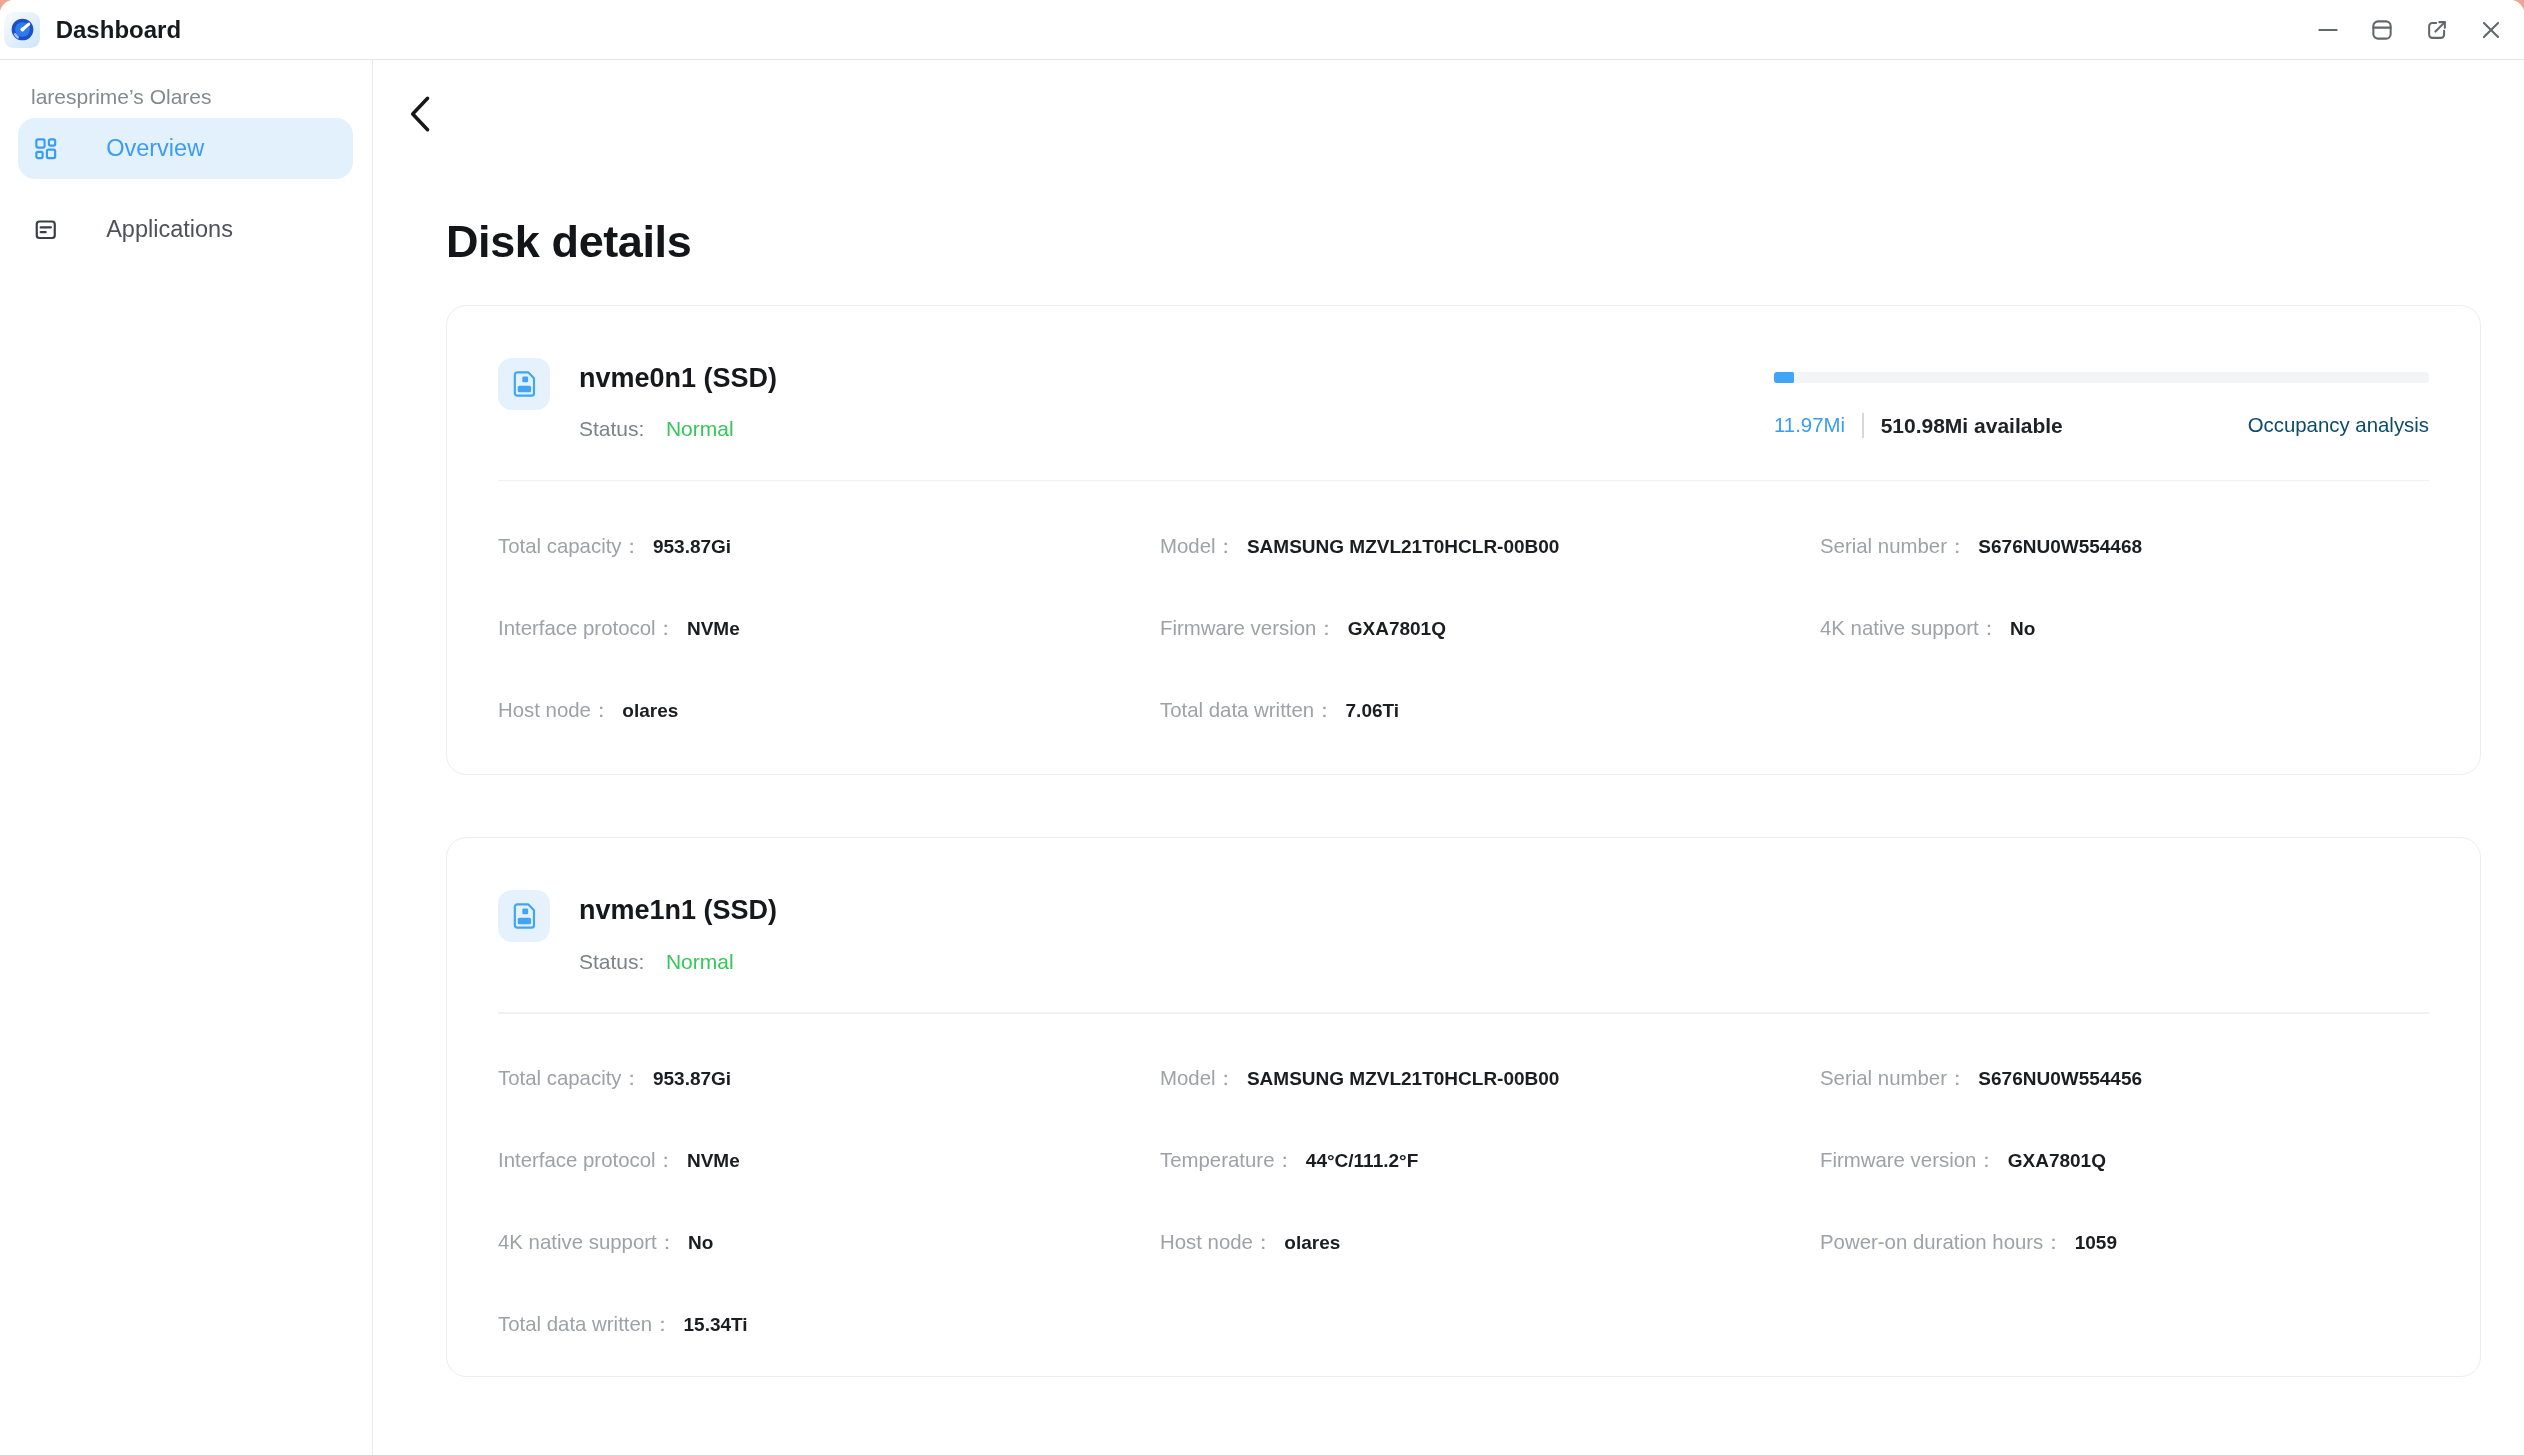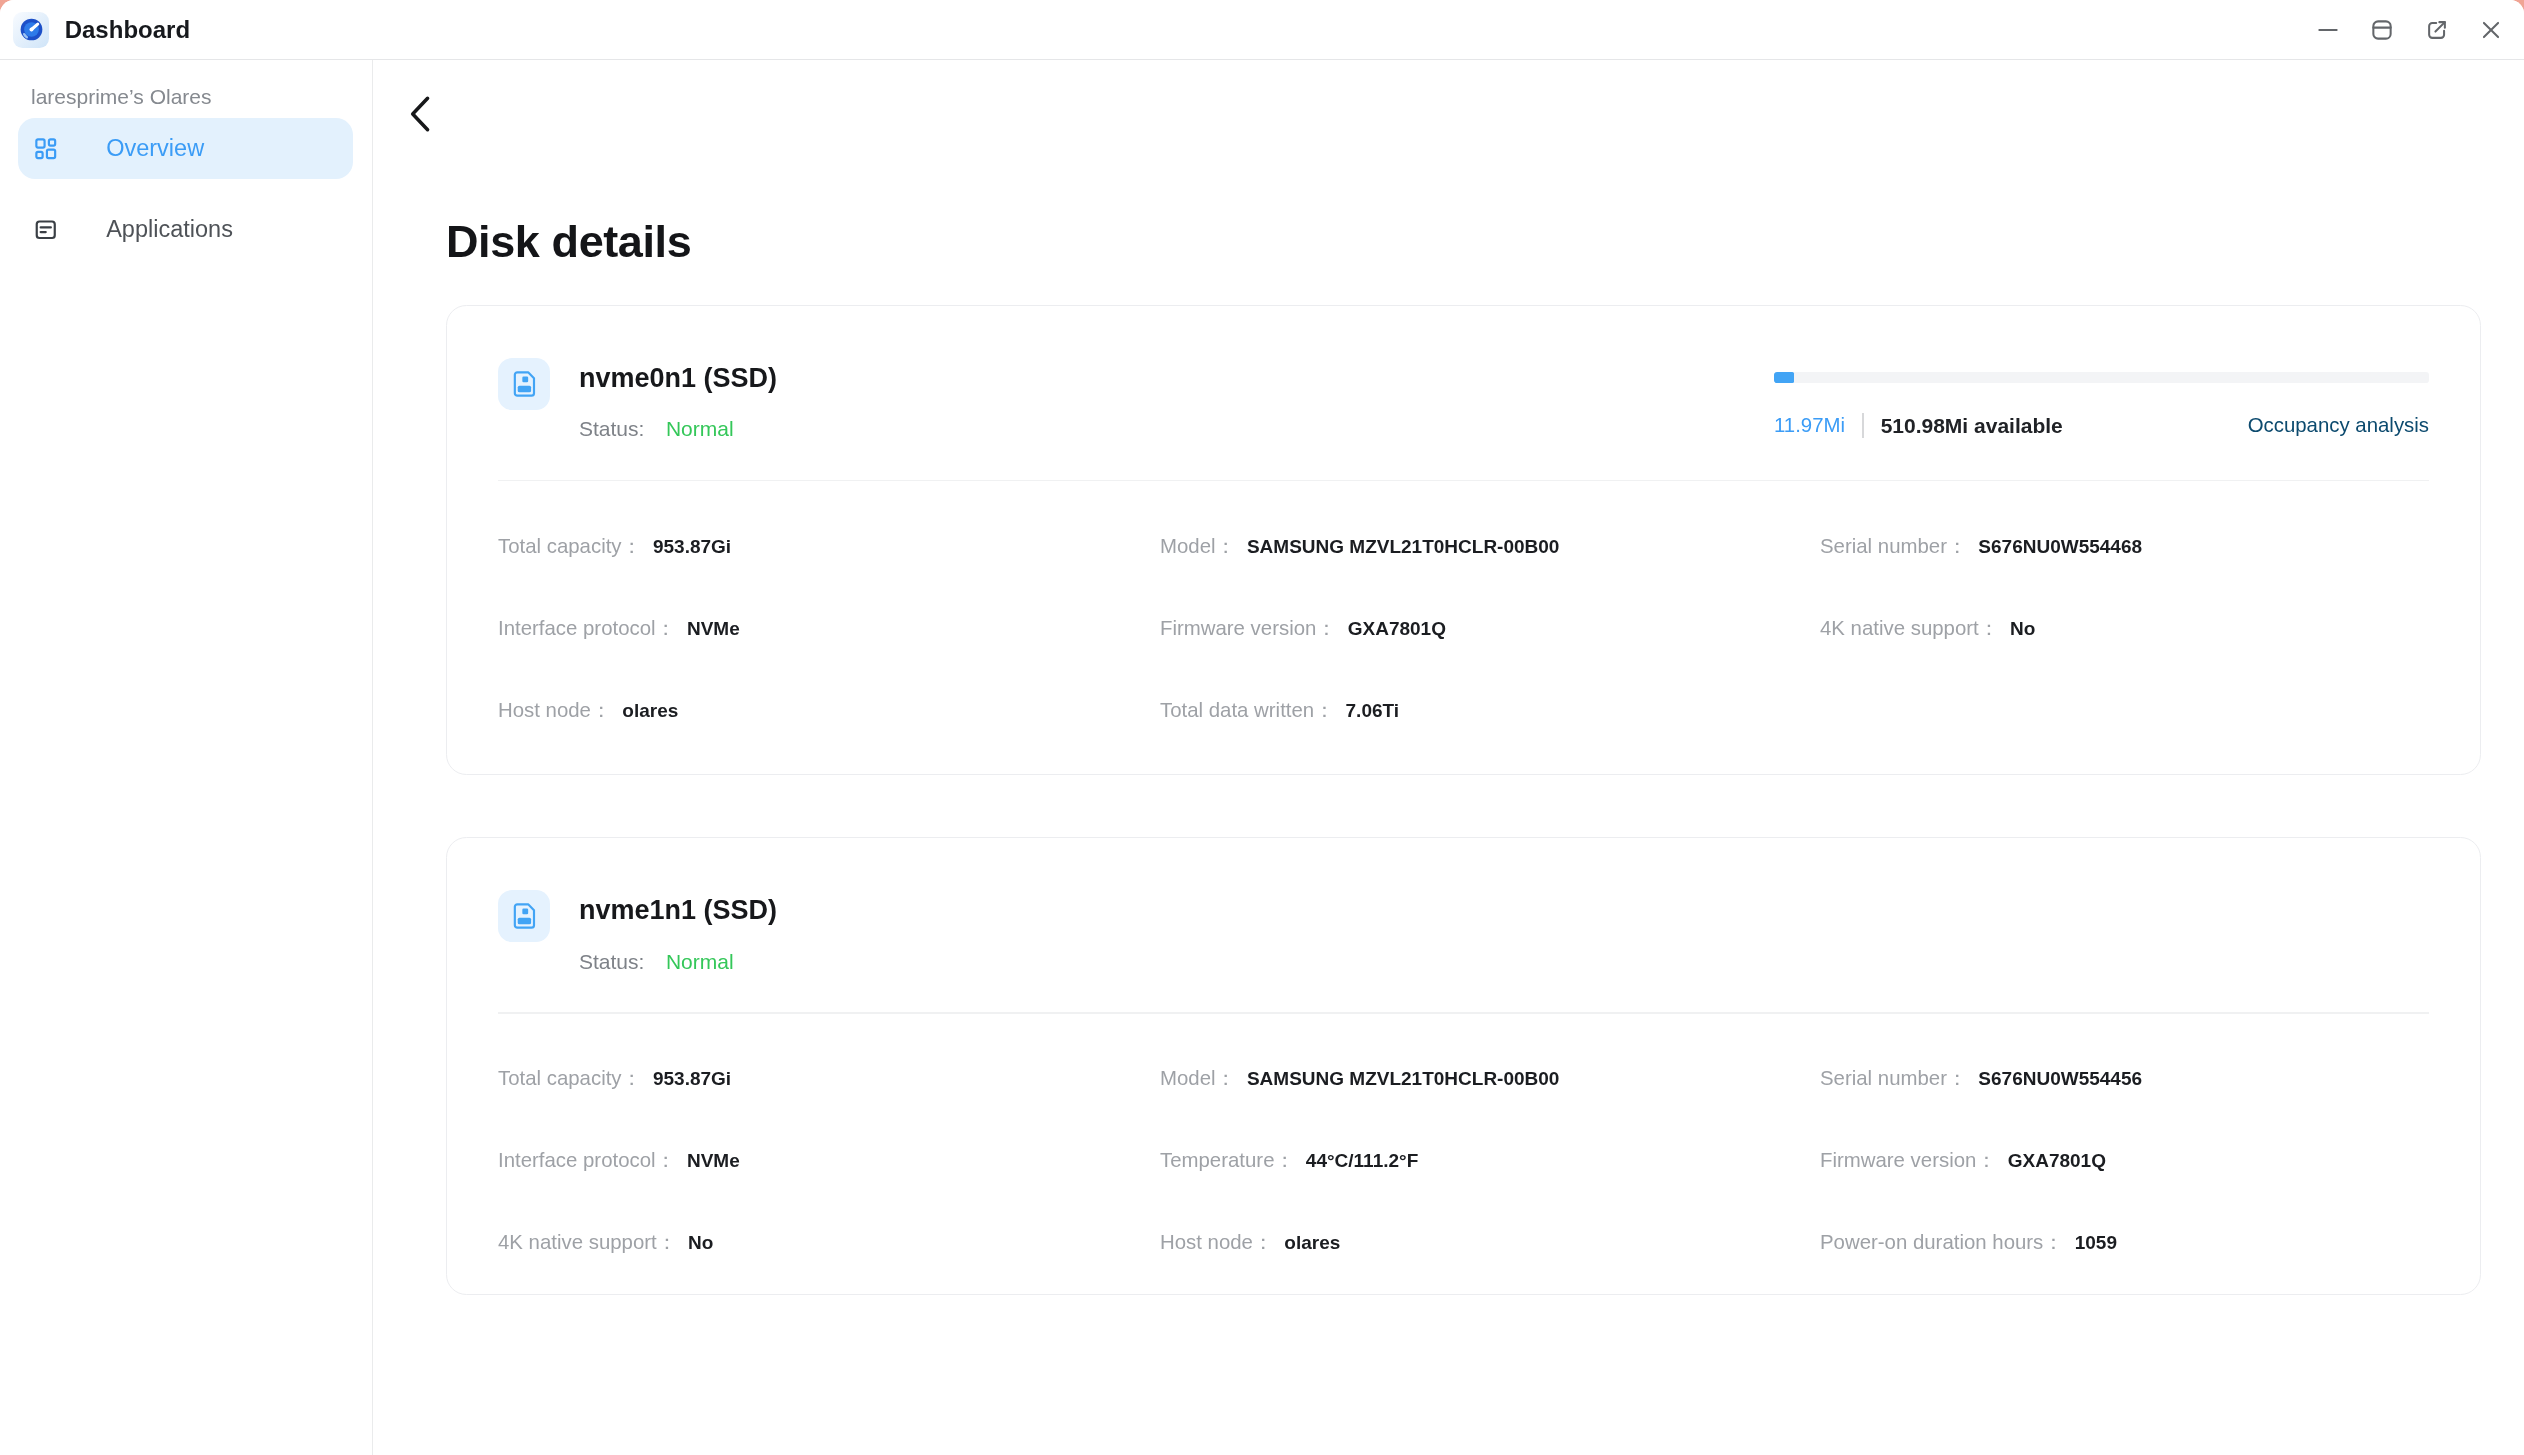--- a/index.html
+++ b/index.html
@@ -15,21 +15,21 @@
     border-radius:14px 14px 0 0;
     overflow:hidden;
     display:flex; flex-direction:column;
   }
   
   .titlebar {
     height:60px; flex:0 0 60px;
     display:flex; align-items:center;
     border-bottom:1.6px solid #e5e6e8;
     background:#fff;
-    padding-left:13px;
+    padding-left:4px;
   }
   .app-logo {
     width:36px; height:36px; border-radius:9.4px;
     background:linear-gradient(135deg,#f8fbff 0%,#cfe4f8 100%);
     display:flex; align-items:center; justify-content:center;
     flex:0 0 36px;
   }
   .app-title { font-size:24px; font-weight:700; color:#17191d; margin-left:15.7px; }
   .win-controls { margin-left:auto; display:flex; align-items:center; gap:31px; padding-right:21px; }
   .win-btn { width:23.5px; height:23.5px; display:flex; align-items:center; justify-content:center; cursor:pointer; }
@@ -244,19 +244,20 @@
           <div class="grid">
             <div class="cell"><span class="lbl">Total capacity：</span><span class="val">953.87Gi</span></div>
             <div class="cell"><span class="lbl">Model：</span><span class="val">SAMSUNG MZVL21T0HCLR-00B00</span></div>
             <div class="cell"><span class="lbl">Serial number：</span><span class="val">S676NU0W554456</span></div>
             <div class="cell"><span class="lbl">Interface protocol：</span><span class="val">NVMe</span></div>
             <div class="cell"><span class="lbl">Temperature：</span><span class="val">44°C/111.2°F</span></div>
             <div class="cell"><span class="lbl">Firmware version：</span><span class="val">GXA7801Q</span></div>
             <div class="cell"><span class="lbl">4K native support：</span><span class="val">No</span></div>
             <div class="cell"><span class="lbl">Host node：</span><span class="val">olares</span></div>
             <div class="cell"><span class="lbl">Power-on duration hours：</span><span class="val">1059</span></div>
+            <div class="cell"><span class="lbl">Total data written：</span><span class="val">15.34Ti</span></div>
           </div>
         </section>
       </div>
     </main>
   </div>
 </div>
 
 
 </body></html>

